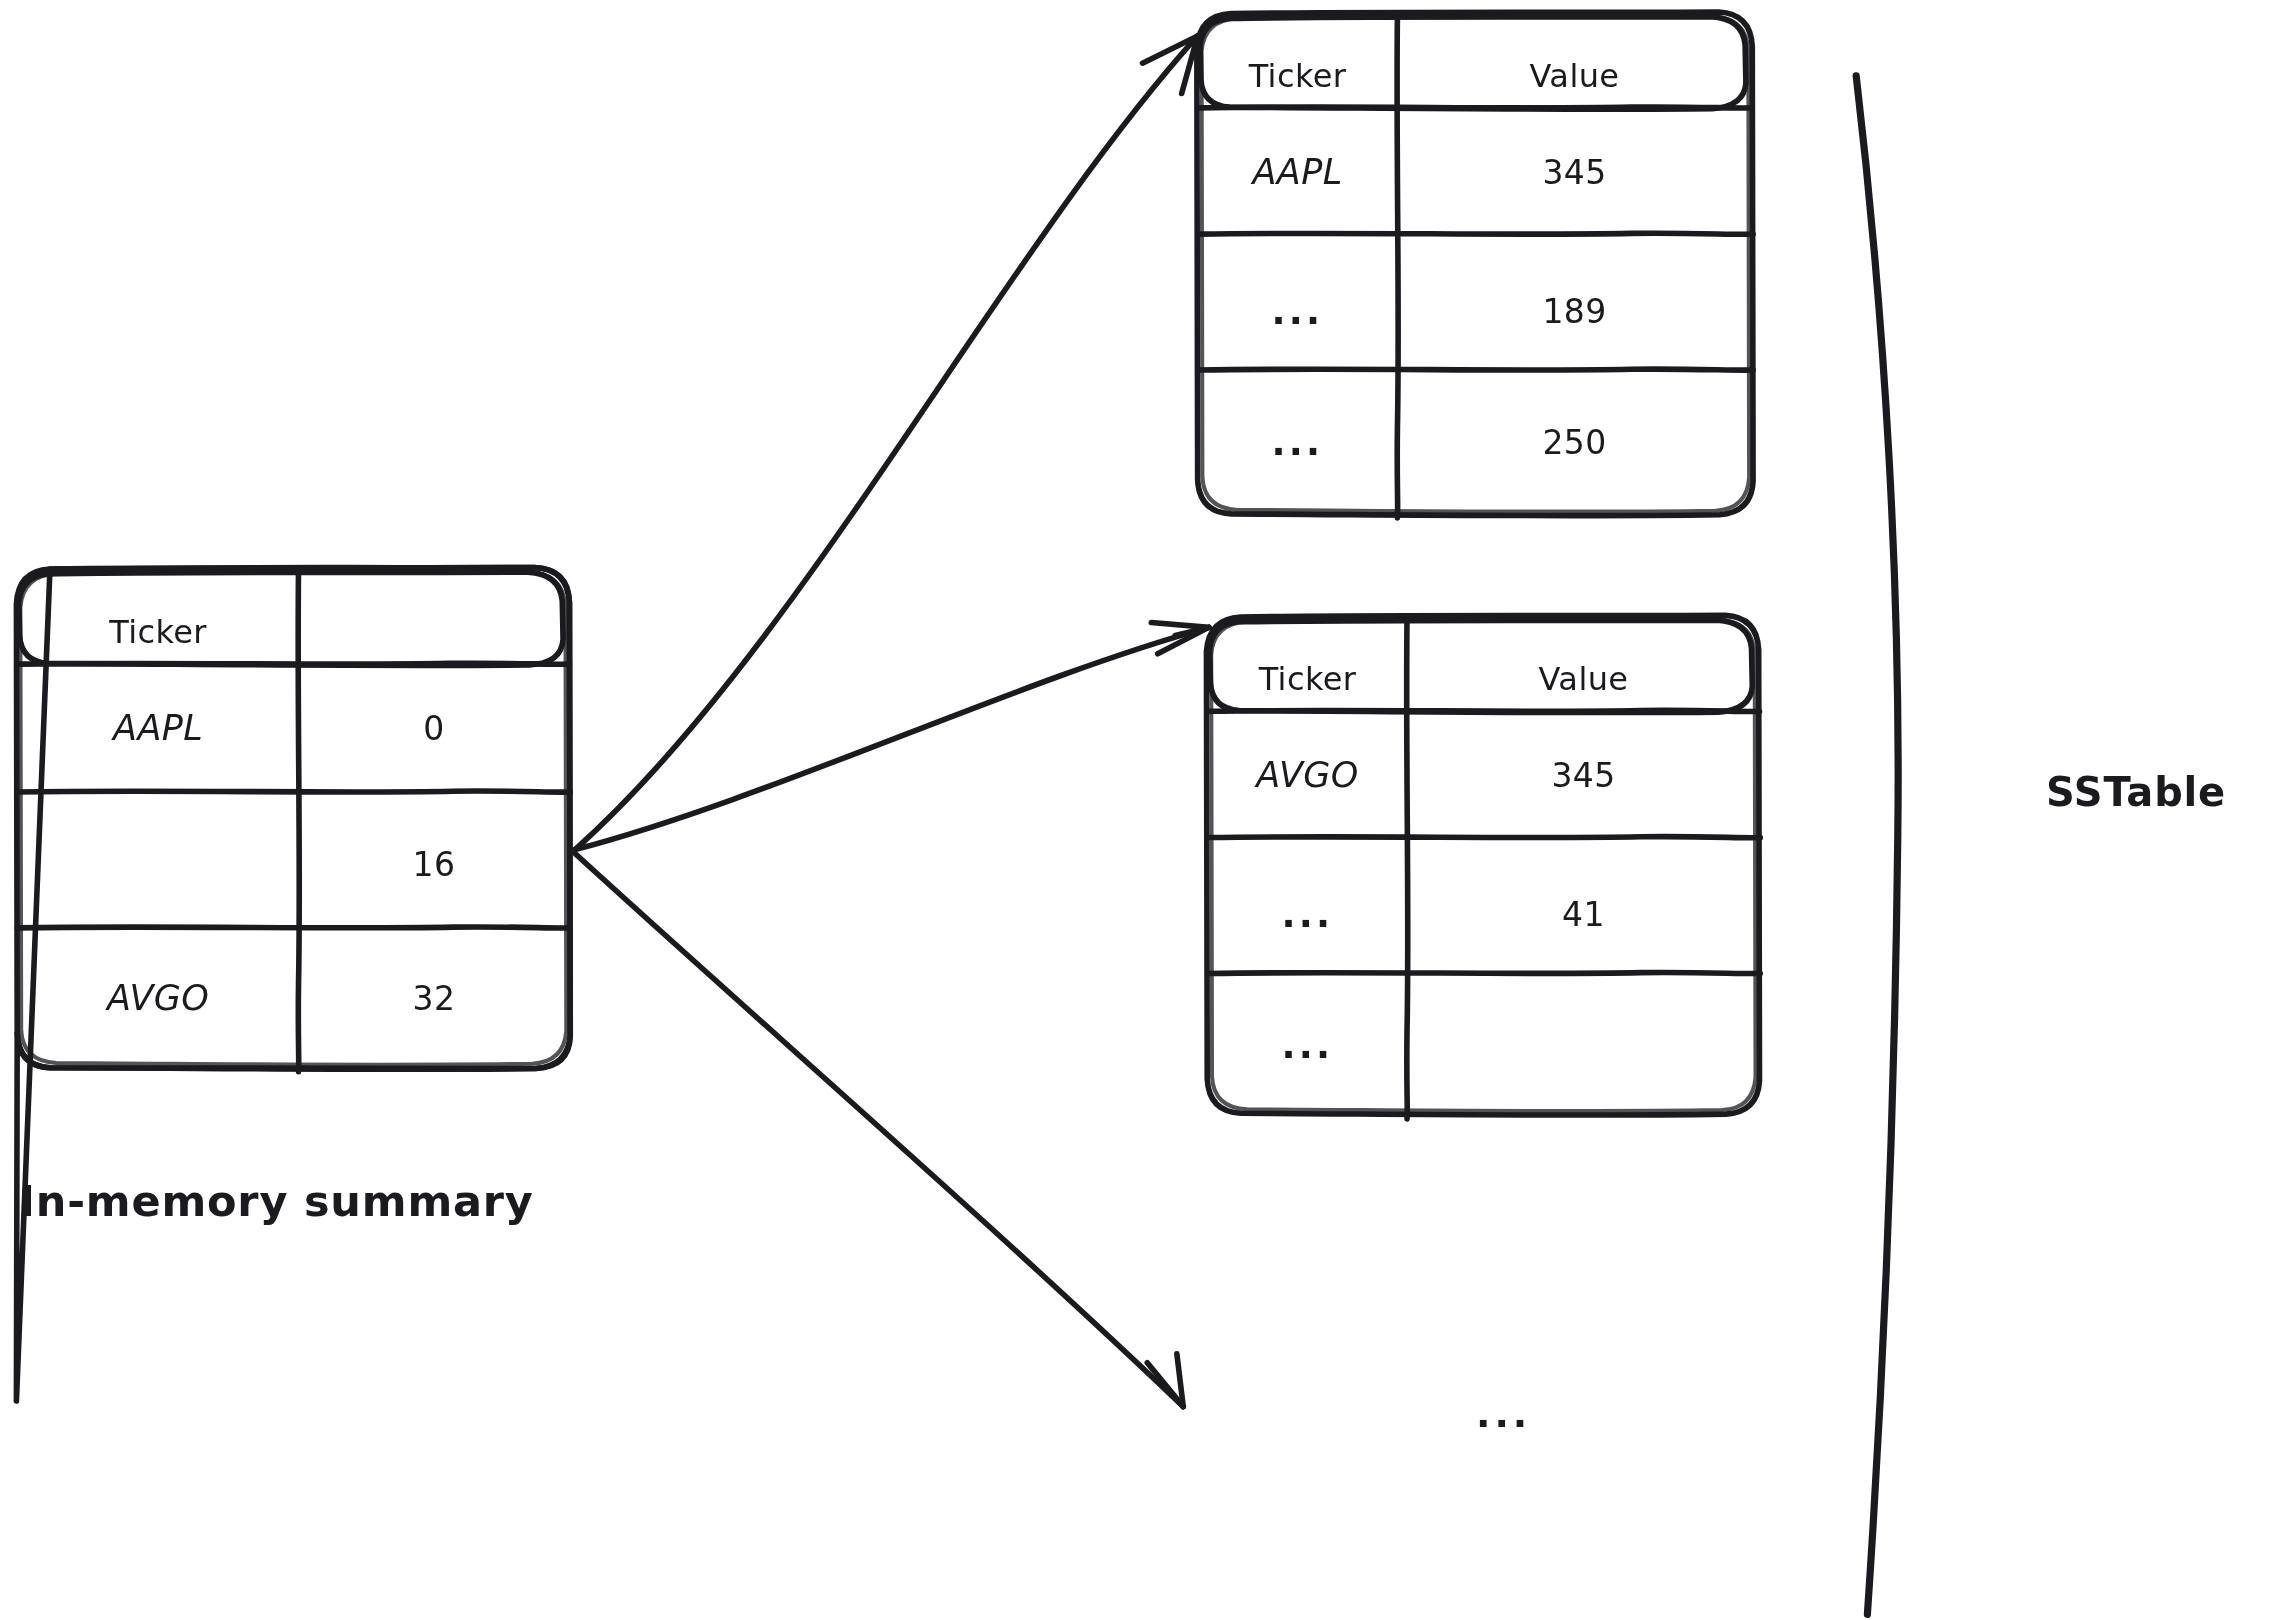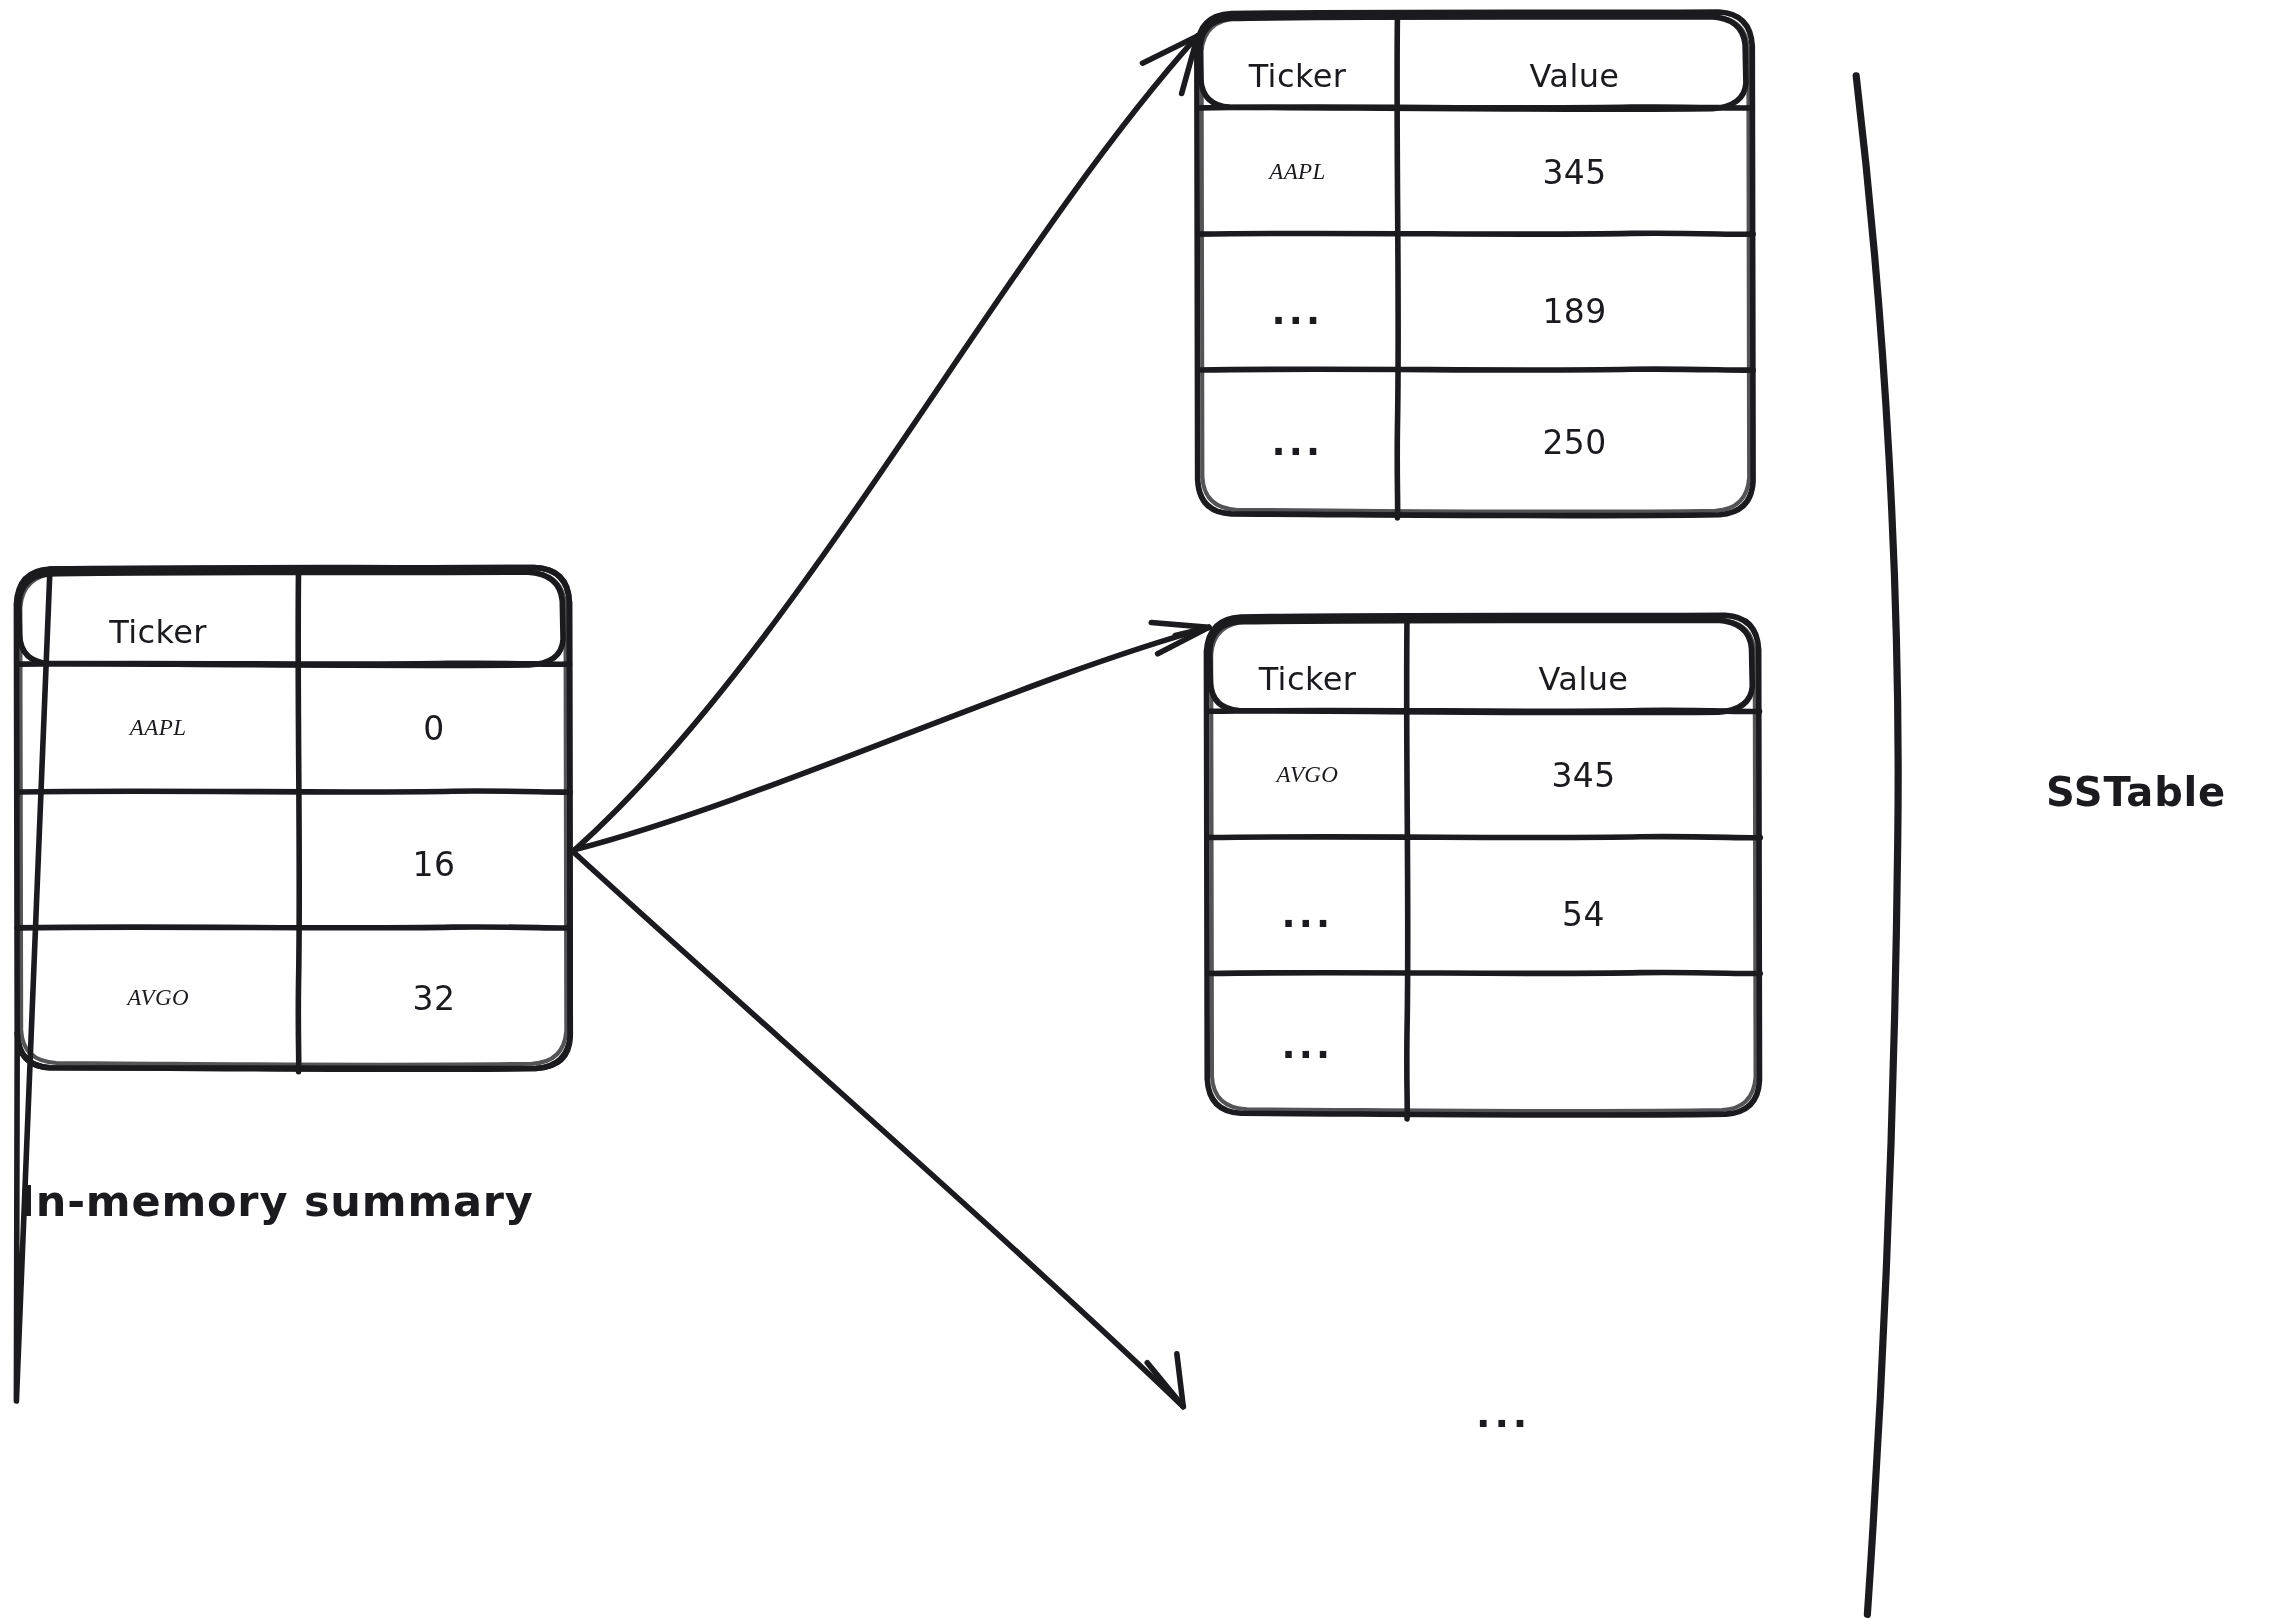--- a/index.html
+++ b/index.html
@@ -40,22 +40,21 @@
     font-size: 33px;
     letter-spacing: 0.4px;
     white-space: nowrap;
     user-select: none;
   }
   .hdrText {
     font-size: 32px;
   }
   .tickerText {
     font-style: italic;
-    font-size: 23px;
-    font-family: Liberation Serif, serif;
+    font-size: 35px;
   }
   .dotsText {
     font-size: 37px;
     letter-spacing: 3.2px;
     font-weight: 700;
   }
   .caption {
     position: absolute;
     color: #1b1b1f;
     font-size: 43px;
@@ -185,21 +184,21 @@
   <div class="cellText dotsText" style="left:1198px; top:411px; width:199px; height:62px;">...</div>
   <div class="cellText" style="left:1397px; top:411px; width:355px; height:62px;">250</div>
 
   <div class="cellText hdrText" style="left:1208px; top:648px; width:199px; height:62px;">Ticker</div>
   <div class="cellText hdrText" style="left:1407px; top:648px; width:353px; height:62px;">Value</div>
 
   <div class="cellText tickerText" style="left:1208px; top:744px; width:199px; height:62px;">AVGO</div>
   <div class="cellText" style="left:1407px; top:744px; width:353px; height:62px;">345</div>
 
   <div class="cellText dotsText" style="left:1208px; top:883px; width:199px; height:62px;">...</div>
-  <div class="cellText" style="left:1407px; top:883px; width:353px; height:62px;">54</div>
+  <div class="cellText" style="left:1407px; top:883px; width:353px; height:62px;">41</div>
 
   <div class="cellText dotsText" style="left:1208px; top:1014px; width:199px; height:62px;">...</div>
 
   <div class="floatDots" style="left:1476px; top:1392px;">...</div>
 
   <div class="sideLabel" style="left:2046px; top:769px;">SSTable</div>
 
 </div>
 
 

